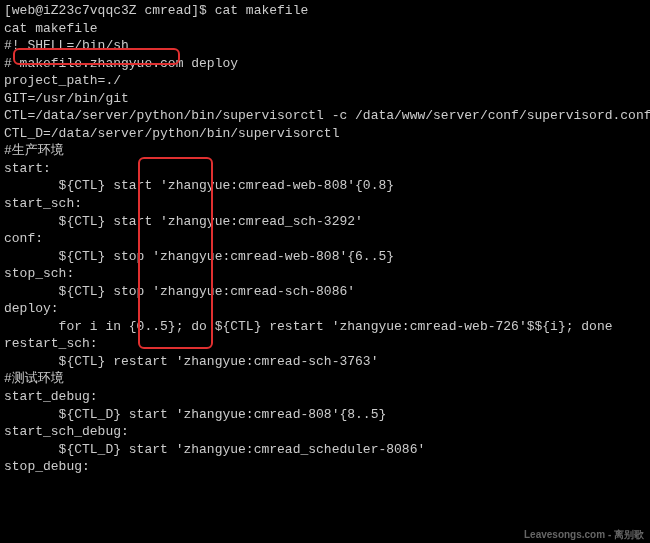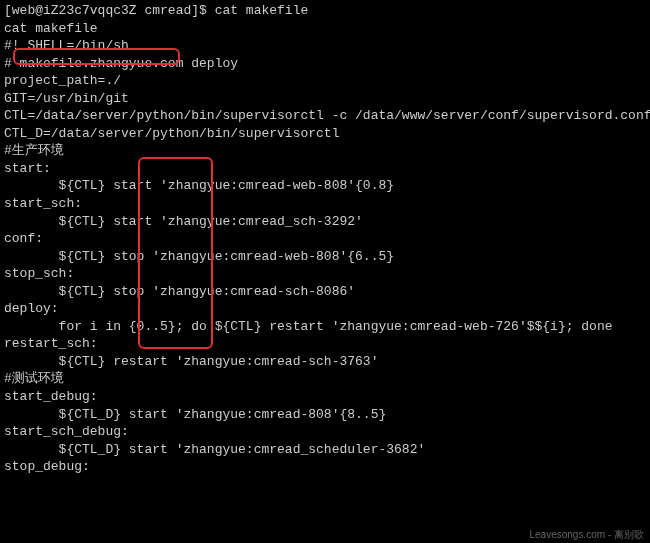--- a/index.html
+++ b/index.html
@@ -40,20 +40,21 @@
       width: 75px;
       height: 192px;
     }
     .watermark {
       position: absolute;
       right: 6px;
       bottom: 2px;
       font-size: 10px;
       color: #666;
       font-family: sans-serif;
+      font-weight: bold;
     }
   </style>
 </head>
 <body>
 
 <div class="line">[web@iZ23c7vqqc3Z cmread]$ cat makefile</div>
 <div class="line">cat makefile</div>
 <div class="line">#! SHELL=/bin/sh</div>
 <div class="line"># makefile.zhangyue.com deploy</div>
 <div class="line"></div>
@@ -74,20 +75,20 @@
 <div class="line"></div>
 <div class="line">deploy:</div>
 <div class="line">       for i in {0..5}; do ${CTL} restart 'zhangyue:cmread-web-726'$${i}; done</div>
 <div class="line">restart_sch:</div>
 <div class="line">       ${CTL} restart 'zhangyue:cmread-sch-3763'</div>
 <div class="line"></div>
 <div class="line">#测试环境</div>
 <div class="line">start_debug:</div>
 <div class="line">       ${CTL_D} start 'zhangyue:cmread-808'{8..5}</div>
 <div class="line">start_sch_debug:</div>
-<div class="line">       ${CTL_D} start 'zhangyue:cmread_scheduler-3682'</div>
+<div class="line">       ${CTL_D} start 'zhangyue:cmread_scheduler-8086'</div>
 <div class="line"></div>
 <div class="line">stop_debug:</div>
 
 <div class="highlight-box box1"></div>
 <div class="highlight-box box2"></div>
 
 <div class="watermark">Leavesongs.com - 离别歌</div>
 
 </body></html>

